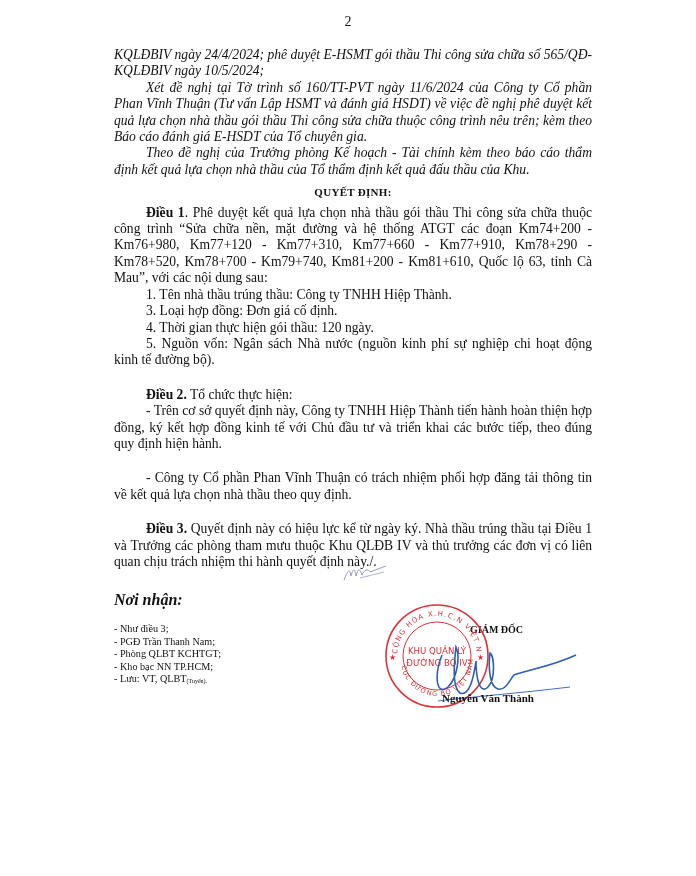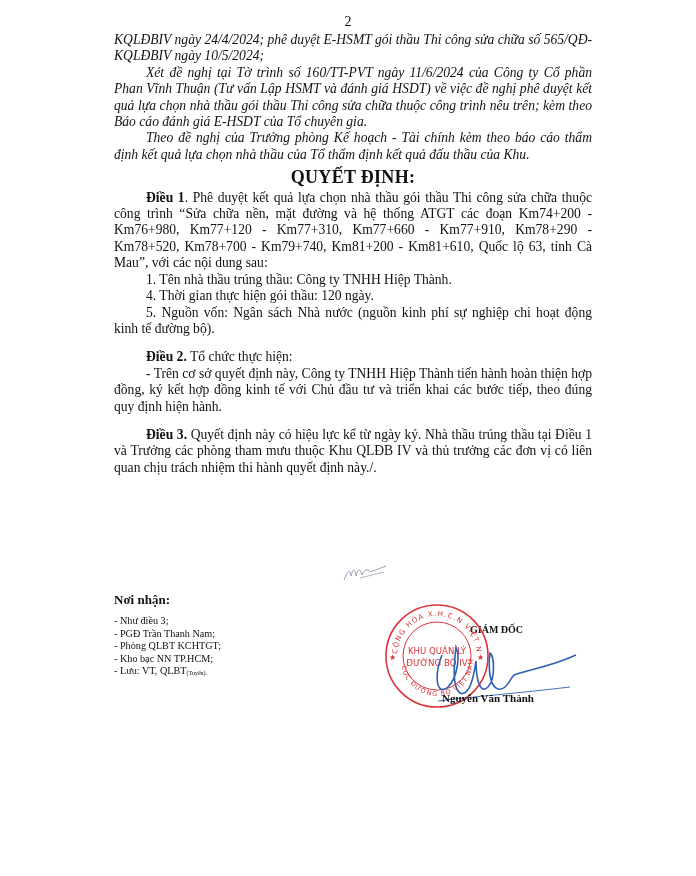--- a/index.html
+++ b/index.html
@@ -4,29 +4,29 @@
 <style>
   html, body { margin: 0; padding: 0; background: #ffffff; }
   body { width: 696px; height: 876px; position: relative; overflow: hidden; }
   .page {
     position: absolute; left: 0; top: 0; width: 696px; height: 876px;
     background: #ffffff; color: #111111;
     font-family: "Liberation Serif", "DejaVu Serif", serif;
     font-size: 13.6px; line-height: 16.4px;
   }
   .page-number { position: absolute; top: 14px; left: 0; width: 696px; text-align: center; font-size: 14px; }
-  .body-text { position: absolute; left: 114px; top: 32px; width: 478px; }
+  .body-text { position: absolute; left: 114px; top: 47px; width: 478px; }
   p { margin: 0; text-align: justify; }
   .indent { text-indent: 32px; }
   .it { font-style: italic; }
   .b { font-weight: bold; }
-  .gap { margin-top: 12px; font-family: Liberation Serif, serif; }
-  .title { text-align: center; font-weight: bold; font-size: 18px; margin-top: 6px; margin-bottom: 4px; letter-spacing: 0.3px; }
+  .gap { margin-top: 18px; font-family: Liberation Serif, serif; }
+  .title { text-align: center; font-weight: bold; font-size: 11px; margin-top: 6px; margin-bottom: 4px; letter-spacing: 0.3px; }
   .recipients { position: absolute; left: 114px; top: 594px; font-size: 10.2px; line-height: 12.4px; }
-  .recipients .heading { font-weight: bold; font-size: 13px; margin-bottom: 9px; }
+  .recipients .heading { font-style: italic; font-weight: bold; font-size: 16px; margin-bottom: 17px; }
   .recipients sub { font-size: 6px; vertical-align: -1px; }
   .signer-title { position: absolute; left: 470px; top: 622px; font-weight: bold; font-size: 10px; }
   .signer-name { position: absolute; left: 442px; top: 690px; font-weight: bold; font-size: 11px; }
   .stamp { position: absolute; left: 383px; top: 602px; width: 108px; height: 108px; }
   .signature { position: absolute; left: 430px; top: 625px; width: 150px; height: 80px; }
   .initial { position: absolute; left: 340px; top: 562px; width: 50px; height: 22px; }
 </style>
 </head>
 <body>
 
@@ -35,25 +35,27 @@
 
   <div class="body-text">
     <p class="it">KQLĐBIV ngày 24/4/2024; phê duyệt E-HSMT gói thầu Thi công sửa chữa số 565/QĐ-KQLĐBIV ngày 10/5/2024;</p>
     <p class="it indent">Xét đề nghị tại Tờ trình số 160/TT-PVT ngày 11/6/2024 của Công ty Cổ phần Phan Vĩnh Thuận (Tư vấn Lập HSMT và đánh giá HSDT) về việc đề nghị phê duyệt kết quả lựa chọn nhà thầu gói thầu Thi công sửa chữa thuộc công trình nêu trên; kèm theo Báo cáo đánh giá E-HSDT của Tổ chuyên gia.</p>
     <p class="it indent">Theo đề nghị của Trưởng phòng Kế hoạch - Tài chính kèm theo báo cáo thẩm định kết quả lựa chọn nhà thầu của Tổ thẩm định kết quả đấu thầu của Khu.</p>
 
     <div class="title">QUYẾT ĐỊNH:</div>
 
     <p class="indent"><span class="b">Điều 1</span><span>. Phê duyệt kết quả lựa chọn nhà thầu gói thầu Thi công sửa chữa thuộc công trình “Sửa chữa nền, mặt đường và hệ thống ATGT các đoạn Km74+200 - Km76+980, Km77+120 - Km77+310, Km77+660 - Km77+910, Km78+290 - Km78+520, Km78+700 - Km79+740, Km81+200 - Km81+610, Quốc lộ 63, tỉnh Cà Mau”, với các nội dung sau:</span></p>
     <p class="indent">1. Tên nhà thầu trúng thầu: Công ty TNHH Hiệp Thành.</p>
+    <p class="indent">3. Loại hợp đồng: Đơn giá cố định.</p>
     <p class="indent">4. Thời gian thực hiện gói thầu: 120 ngày.</p>
     <p class="indent">5. Nguồn vốn: Ngân sách Nhà nước (nguồn kinh phí sự nghiệp chi hoạt động kinh tế đường bộ).</p>
 
     <p class="indent gap"><span class="b">Điều 2.</span><span> Tổ chức thực hiện:</span></p>
     <p class="indent">- Trên cơ sở quyết định này, Công ty TNHH Hiệp Thành tiến hành hoàn thiện hợp đồng, ký kết hợp đồng kinh tế với Chủ đầu tư và triển khai các bước tiếp, theo đúng quy định hiện hành.</p>
+    <p class="indent gap">- Công ty Cổ phần Phan Vĩnh Thuận có trách nhiệm phối hợp đăng tải thông tin về kết quả lựa chọn nhà thầu theo quy định.</p>
 
     <p class="indent gap"><span class="b">Điều 3.</span><span> Quyết định này có hiệu lực kể từ ngày ký. Nhà thầu trúng thầu tại Điều 1 và Trưởng các phòng tham mưu thuộc Khu QLĐB IV và thủ trưởng các đơn vị có liên quan chịu trách nhiệm thi hành quyết định này./.</span></p>
   </div>
 
   <svg class="initial" viewBox="0 0 50 22">
     <path d="M4 18 C8 8, 10 6, 11 14 C13 6, 15 6, 16 14 C18 6, 20 6, 22 13 C24 8, 28 6, 30 10 L46 4" fill="none" stroke="#8c8fb0" stroke-width="0.9"></path>
     <path d="M20 16 L44 10" fill="none" stroke="#8c8fb0" stroke-width="0.7"></path>
   </svg>
 
   <div class="recipients">

